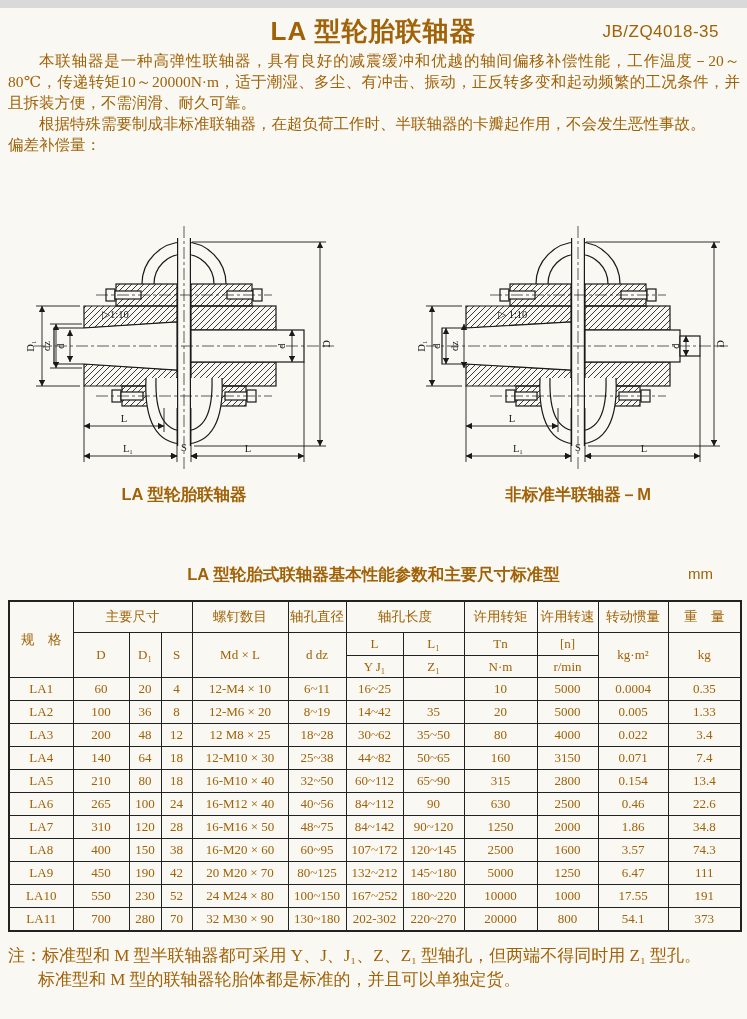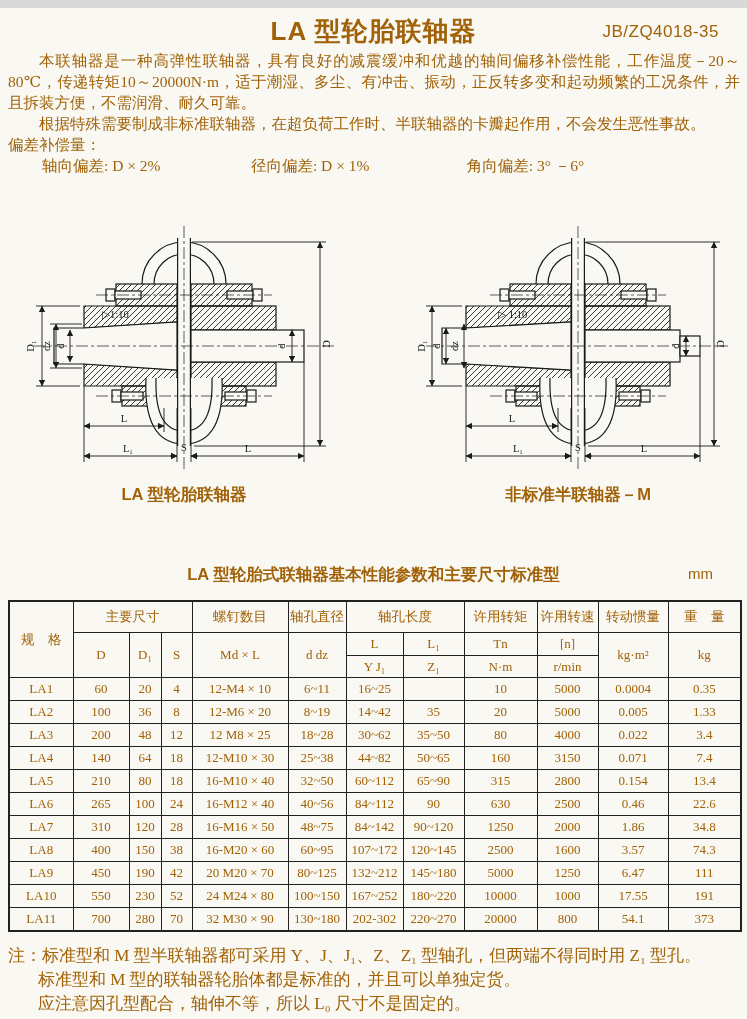--- a/index.html
+++ b/index.html
@@ -50,25 +50,20 @@
 
 <div class="page">
 
   <div class="doc-title">LA 型轮胎联轴器</div>
   <div class="std-code">JB/ZQ4018-35</div>
 
   <div class="body-text">
     <p class="indent">本联轴器是一种高弹性联轴器，具有良好的减震缓冲和优越的轴间偏移补偿性能，工作温度－20～80℃，传递转矩10～20000N·m，适于潮湿、多尘、有冲击、振动，正反转多变和起动频繁的工况条件，并且拆装方便，不需润滑、耐久可靠。</p>
     <p class="indent">根据特殊需要制成非标准联轴器，在超负荷工作时、半联轴器的卡瓣起作用，不会发生恶性事故。</p>
     <p>偏差补偿量：</p>
-    <p class="dev-line">
-      <span class="dev-item w1">轴向偏差: D × 2%</span>
-      <span class="dev-item w2">径向偏差: D × 1%</span>
-      <span class="dev-item">角向偏差: 3° －6°</span>
-    </p>
   </div>
 
   <div class="figure" style="left:24px;top:210px;">
     <svg width="320" height="262" viewBox="0 0 320 262">
       <defs>
         <pattern id="hch" patternUnits="userSpaceOnUse" width="6" height="6">
           <path d="M0,6 L6,0" stroke="#3a3a3a" stroke-width="1"></path>
         </pattern>
         <marker id="ah" viewBox="0 0 10 10" refX="9.5" refY="5" markerWidth="9" markerHeight="7" orient="auto-start-reverse">
           <path d="M0,0 L10,5 L0,10 z" fill="#1a1a1a"></path>
@@ -440,16 +435,15 @@
           <td>800</td>
           <td>54.1</td>
           <td>373</td>
         </tr>
       </tbody>
   </table>
 
   <div class="notes">
     <p>注：标准型和 M 型半联轴器都可采用 Y、J、J₁、Z、Z₁ 型轴孔，但两端不得同时用 Z₁ 型孔。</p>
     <p class="n-indent">标准型和 M 型的联轴器轮胎体都是标准的，并且可以单独定货。</p>
-    <p class="n-indent">应注意因孔型配合，轴伸不等，所以 L₀ 尺寸不是固定的。</p>
   </div>
 
 </div>
 
 </body></html>

